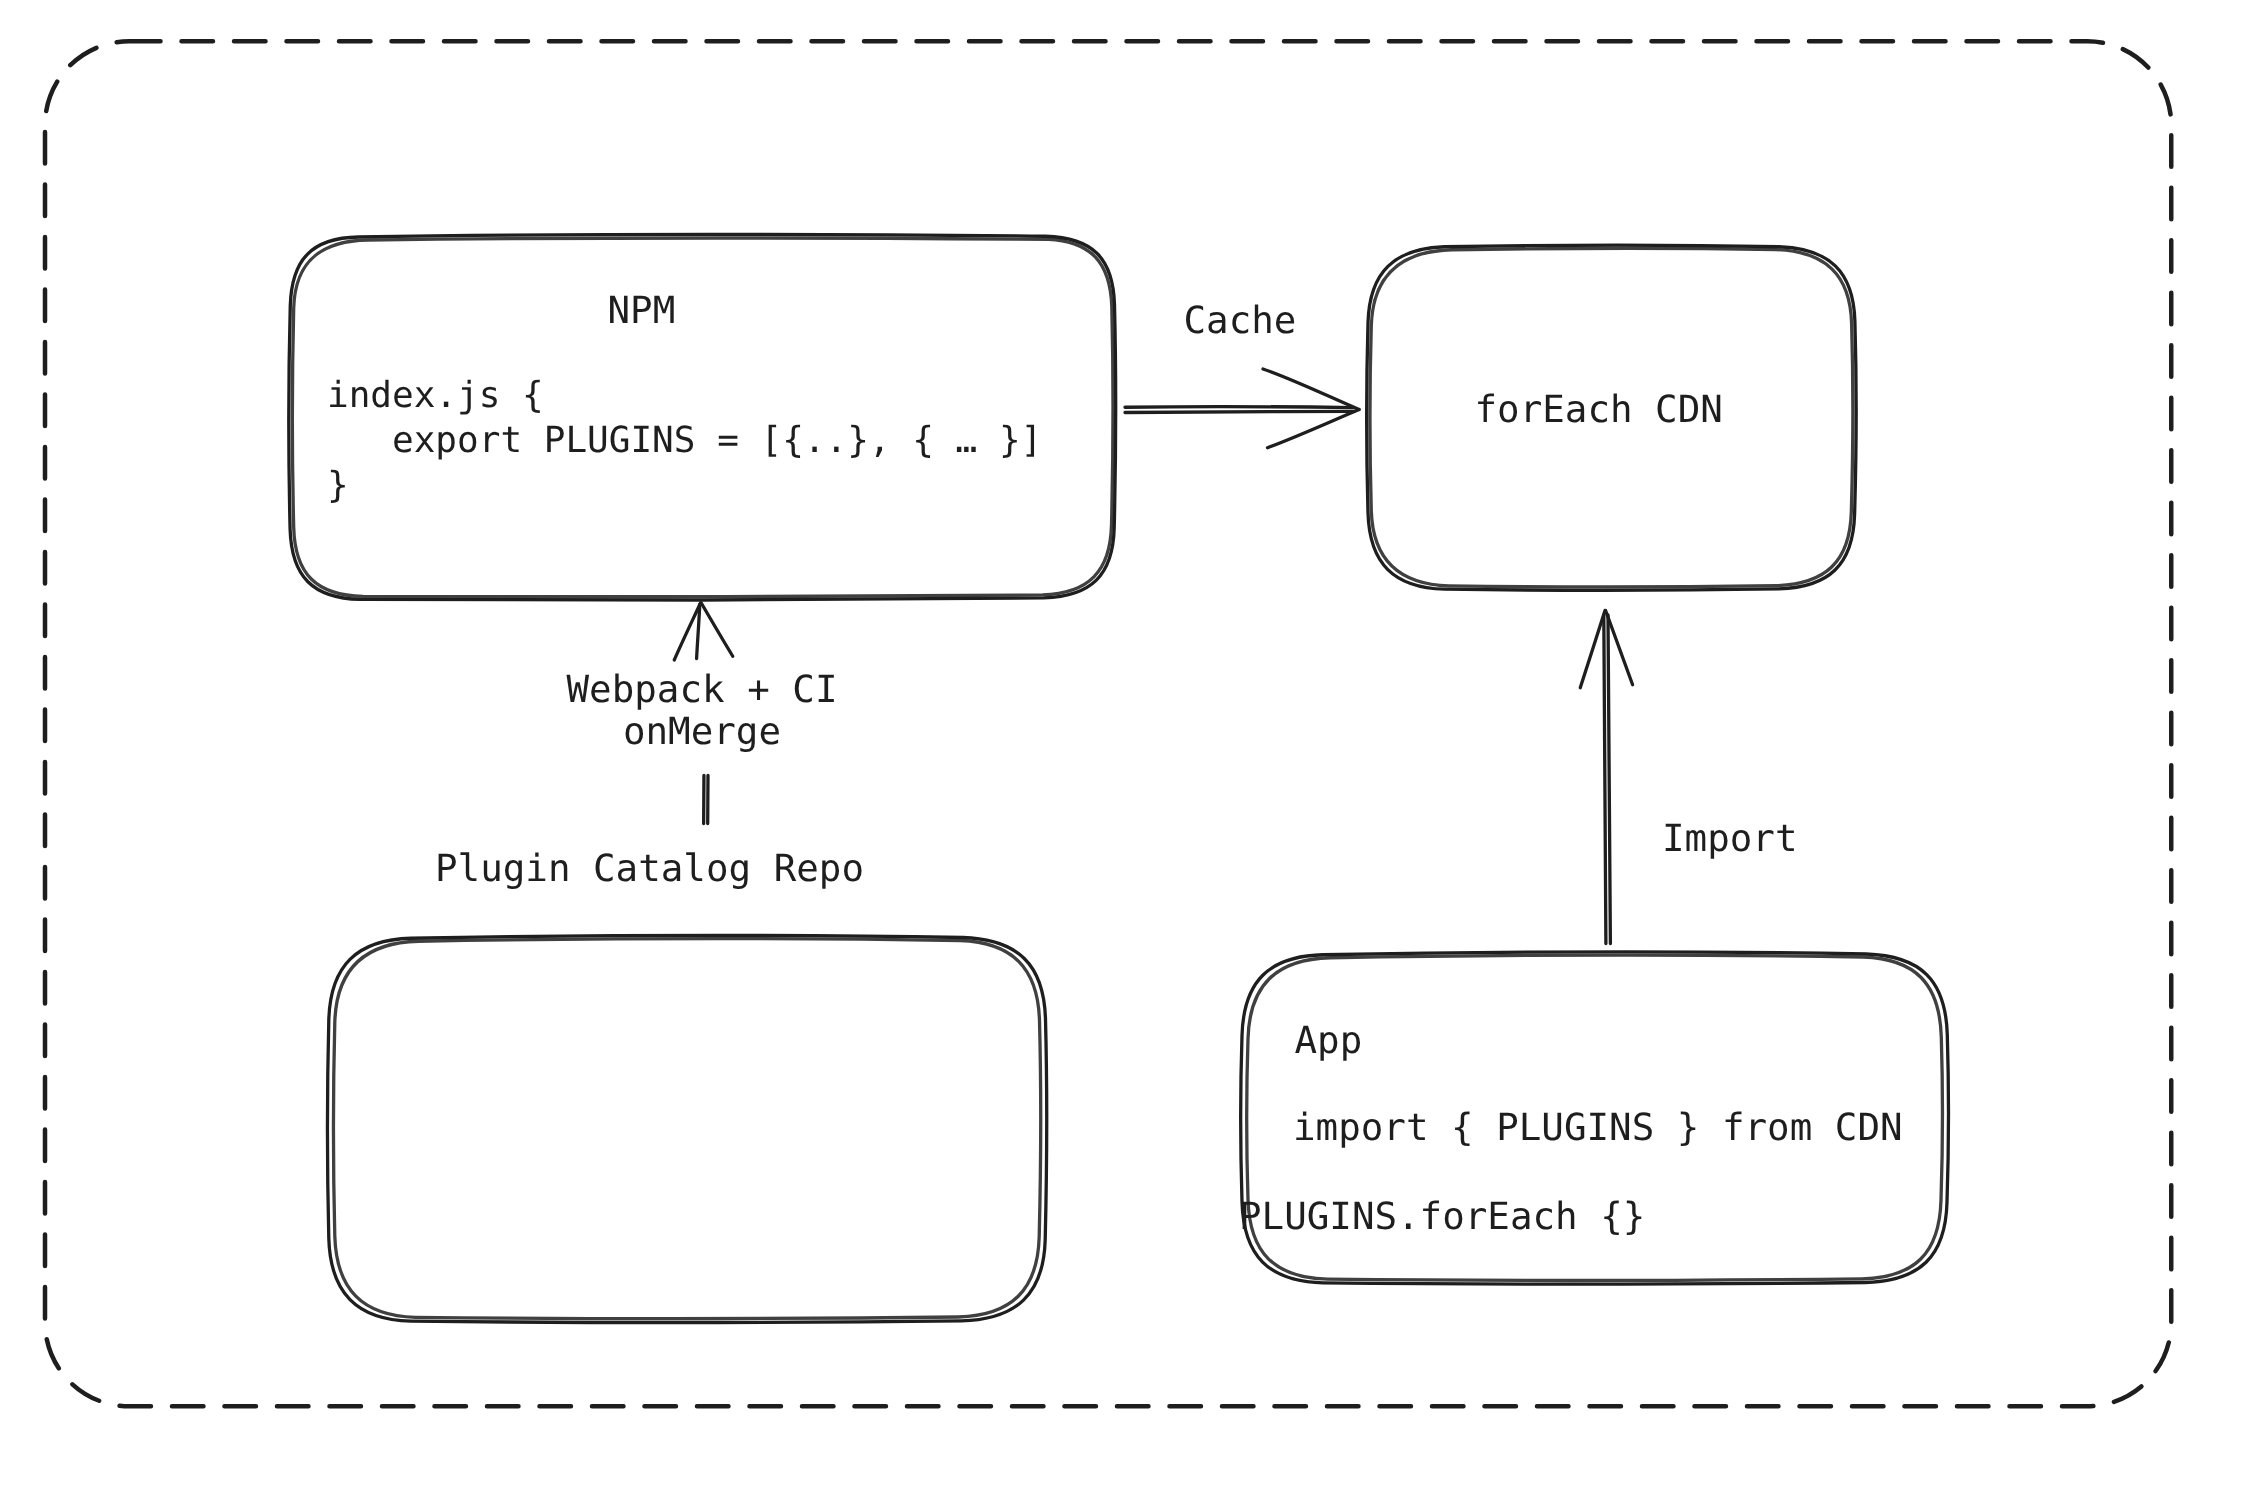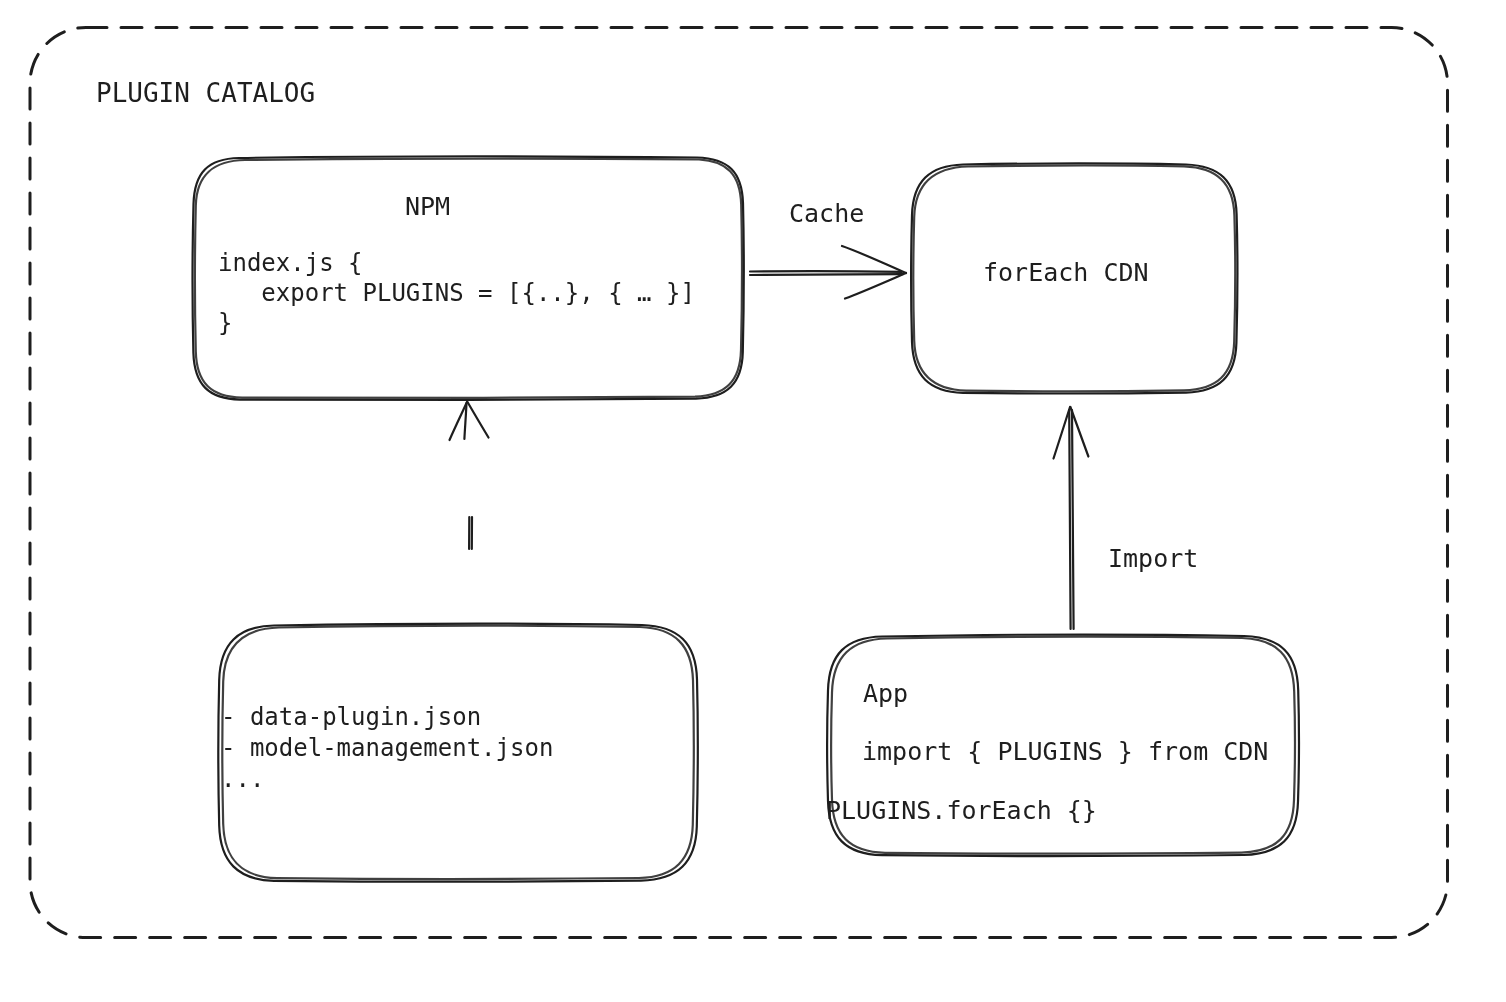--- a/index.html
+++ b/index.html
@@ -70,35 +70,34 @@
 
       <g stroke-width="2.2">
         <path d="M1070.6 629 C1070 556 1069.4 483 1069.2 410"></path>
         <path d="M1073.6 629 C1073 556 1072.4 483 1072 410"></path>
         <path d="M1070 407 C1064.6 424 1059 441.5 1053.5 458.5"></path>
         <path d="M1070.4 407 C1076.4 423.5 1082.4 440 1088.4 456.5"></path>
       </g>
     </g>
   </svg>
 
-  <div class="t frame-title">PLUGIN CATALOG</div>
 
   <div class="t npm-title">NPM</div>
   <div class="t npm-code">index.js {
    export PLUGINS = [{..}, { … }]
 }</div>
 
   <div class="t cache-label">Cache</div>
 
   <div class="t cdn-label">forEach CDN</div>
 
+  <div class="t build-label">Webpack + CI
+onMerge</div>
 
-  <div class="t repo-files">- data-plugin.json
-- model-management.json
-...</div>
+  <div class="t repo-title">Plugin Catalog Repo</div>
 
   <div class="t app-title">App</div>
   <div class="t app-import">import { PLUGINS } from CDN</div>
   <div class="t app-foreach">PLUGINS.forEach {}</div>
 
   <div class="t import-label">Import</div>
 
 </div>
 
 </body></html>

